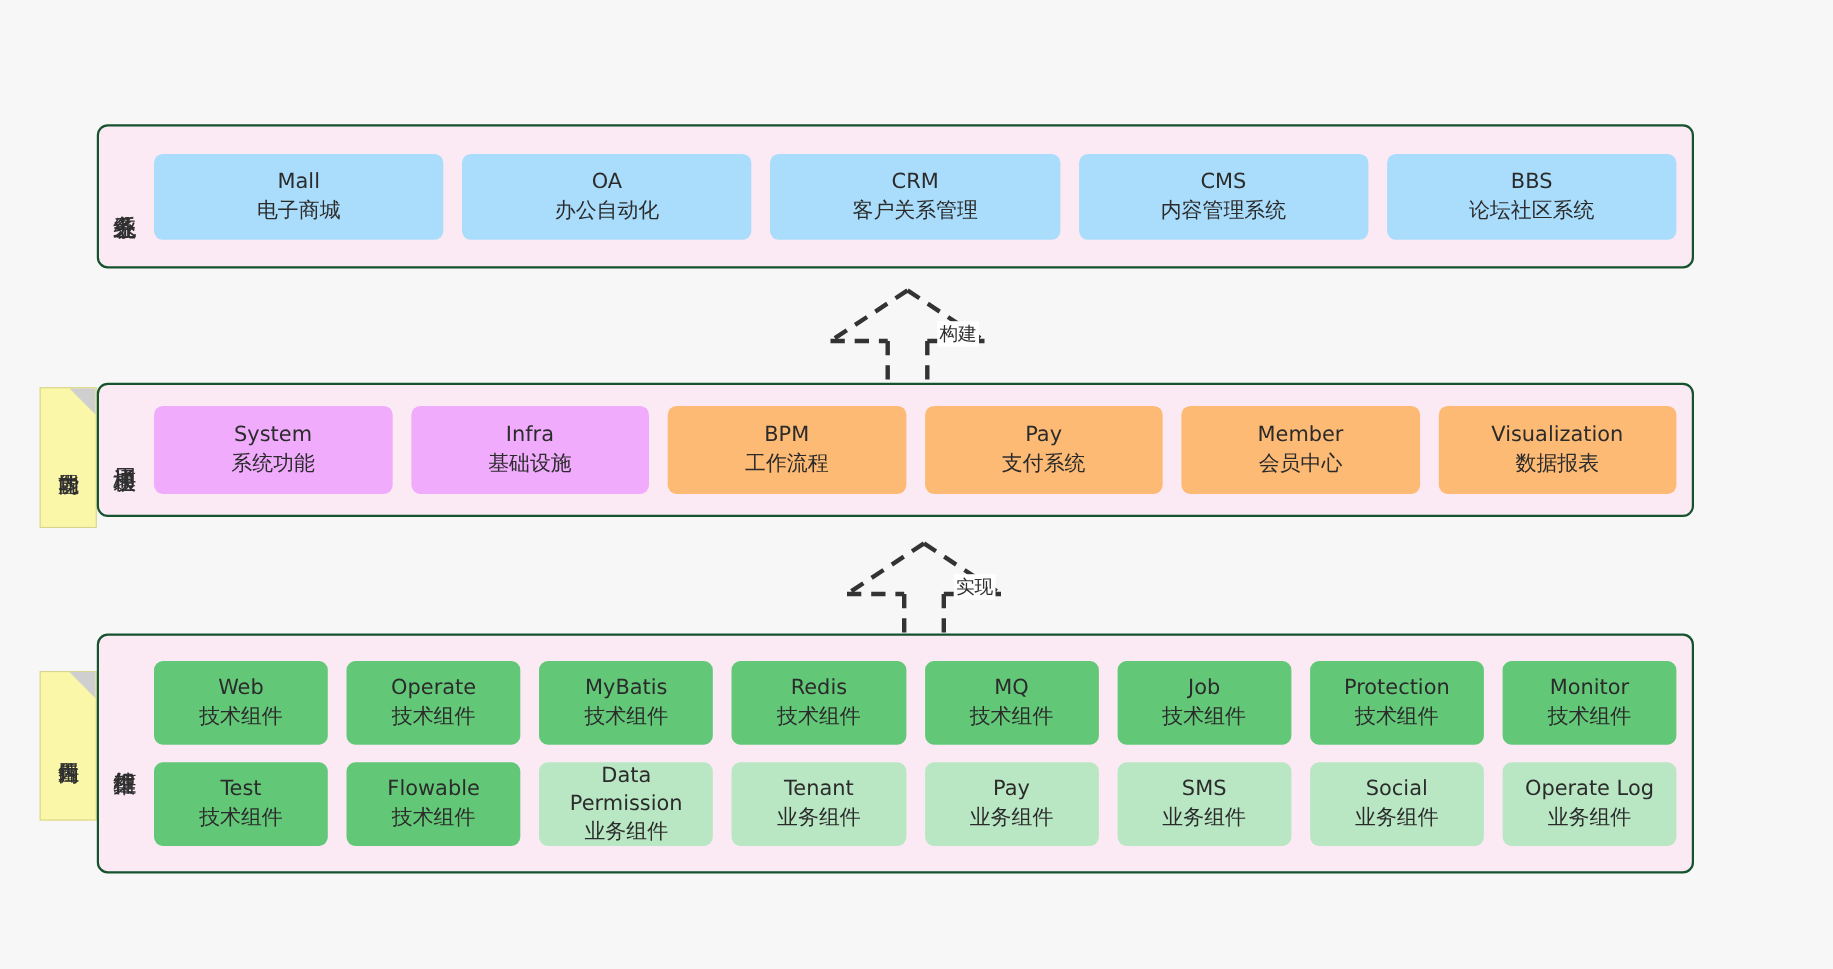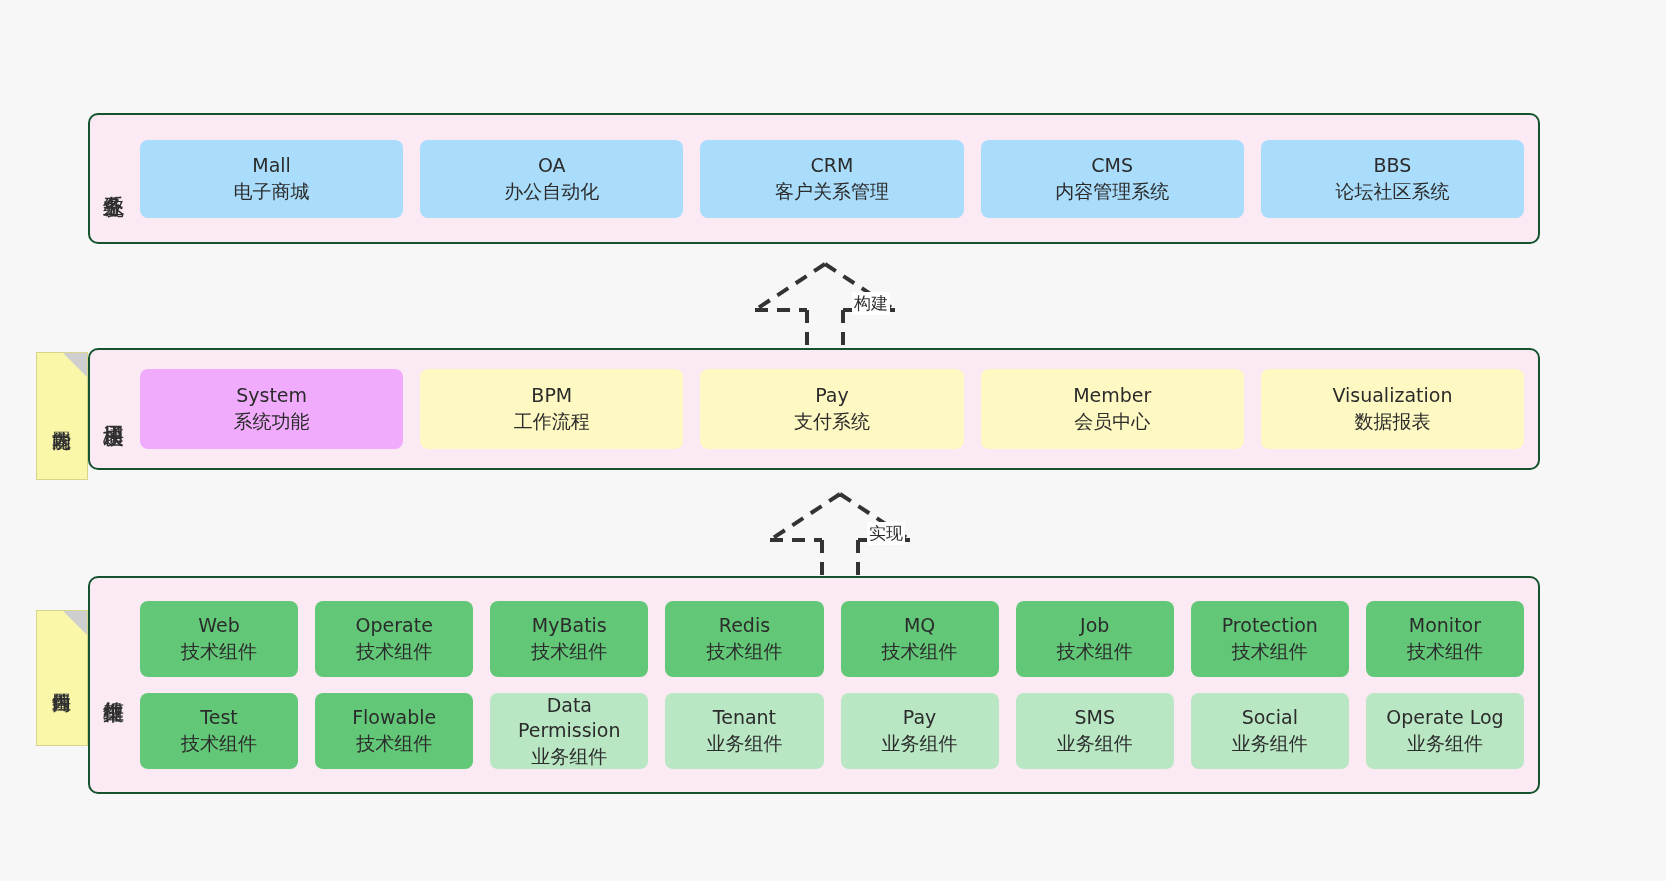--- a/index.html
+++ b/index.html
@@ -64,21 +64,21 @@
     color: #2b2b2b;
     line-height: 1.35;
     padding: 6px 4px;
   }
   .card .en { display: block; }
   .card .cn { display: block; }
 
   
   .c-blue        { background: #aaddfb; }
   .c-red         { background: #f0abfc; }
-  .c-pink        { background: #fef9c3; }
+  .c-pink        { background: #fdba74; }
   .c-green       { background: #62c878; }
   .c-greenlight  { background: #b9e7c4; }
 
   
   #layer-business {
     left: 88px;
     top: 113px;
     width: 1452px;
     height: 131px;
   }
@@ -209,20 +209,24 @@
 </div>
 
 <div class="layer" id="layer-modules">
   <div class="layer-title">通用模块</div>
   <div class="layer-body">
     <div class="row">
       <div class="card c-red">
         <span class="en">System</span>
         <span class="cn">系统功能</span>
       </div>
+      <div class="card c-red">
+        <span class="en">Infra</span>
+        <span class="cn">基础设施</span>
+      </div>
       <div class="card c-pink">
         <span class="en">BPM</span>
         <span class="cn">工作流程</span>
       </div>
       <div class="card c-pink">
         <span class="en">Pay</span>
         <span class="cn">支付系统</span>
       </div>
       <div class="card c-pink">
         <span class="en">Member</span>

